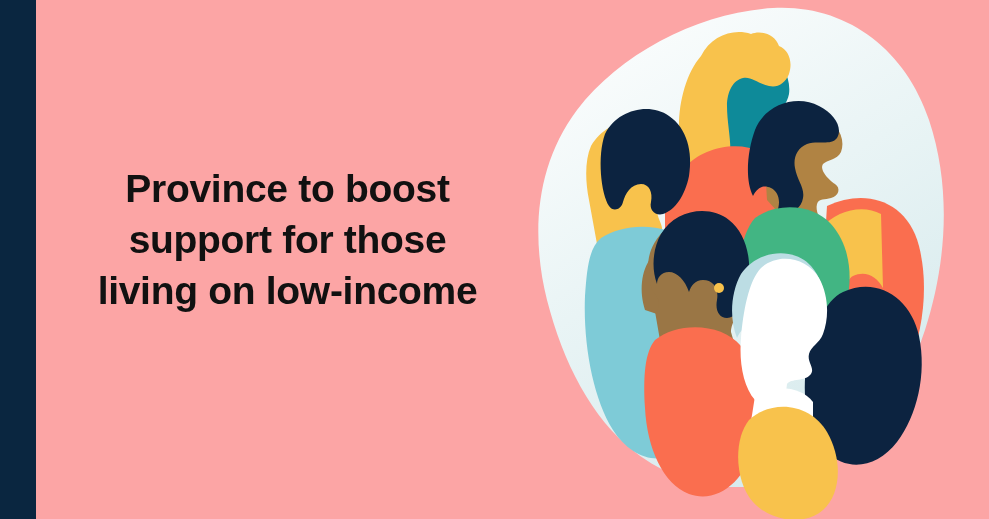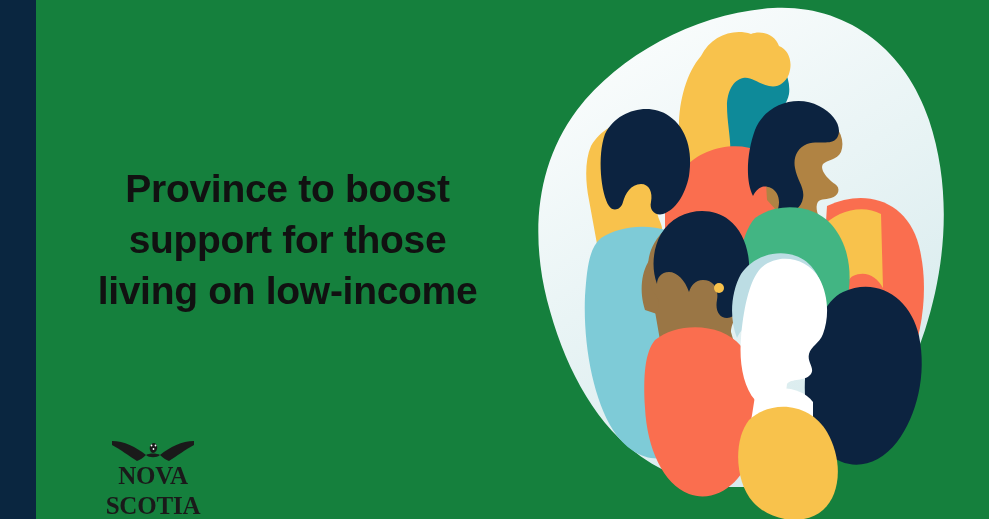--- a/index.html
+++ b/index.html
@@ -7,21 +7,21 @@
     padding: 0;
     background: #ffffff;
   }
   body {
     font-family: "Liberation Sans", sans-serif;
   }
   .banner {
     position: relative;
     width: 989px;
     height: 519px;
-    background: #15803d;
+    background: #fca5a5;
     overflow: hidden;
   }
   .accent-bar {
     position: absolute;
     left: 0;
     top: 0;
     width: 36px;
     height: 519px;
     background: #0a2640;
   }
@@ -83,36 +83,20 @@
 <body>
 
 <div class="banner">
 
   <div class="accent-bar"></div>
 
   <div class="headline">Province to boost
 support for those
 living on low-income</div>
 
-  <div class="logo">
-    <div class="logo-mark">
-      <svg viewBox="0 0 86 30" xmlns="http://www.w3.org/2000/svg" aria-hidden="true">
-        <g fill="#1a1a1a">
-          <path d="M2 4 C14 4, 26 10, 36 18 C33 21, 30 23, 27 24 C19 19, 10 12, 2 8 Z"></path>
-          <path d="M84 4 C72 4, 60 10, 50 18 C53 21, 56 23, 59 24 C67 19, 76 12, 84 8 Z"></path>
-          <path d="M36 18 C39 16, 47 16, 50 18 C47 21, 39 21, 36 18 Z"></path>
-          <path d="M40 9 C42 5, 46 5, 47 9 C48 13, 45 16, 43 16 C41 16, 39 13, 40 9 Z"></path>
-          <circle cx="41.5" cy="8.5" r="0.9" fill="#ffffff"></circle>
-          <circle cx="45.5" cy="8.5" r="0.9" fill="#ffffff"></circle>
-          <circle cx="43.5" cy="12" r="0.9" fill="#ffffff"></circle>
-        </g>
-      </svg>
-    </div>
-    <div class="logo-word">NOVA SCOTIA</div>
-  </div>
 
   <div class="illustration">
     <svg viewBox="0 0 484 519" xmlns="http://www.w3.org/2000/svg" aria-hidden="true">
       <defs>
         <linearGradient id="blobGrad" x1="0.25" y1="0" x2="0.75" y2="1">
           <stop offset="0%" stop-color="#fbfdfd"></stop>
           <stop offset="45%" stop-color="#e9f4f5"></stop>
           <stop offset="100%" stop-color="#d4e9ec"></stop>
         </linearGradient>
         <clipPath id="blobClip">

